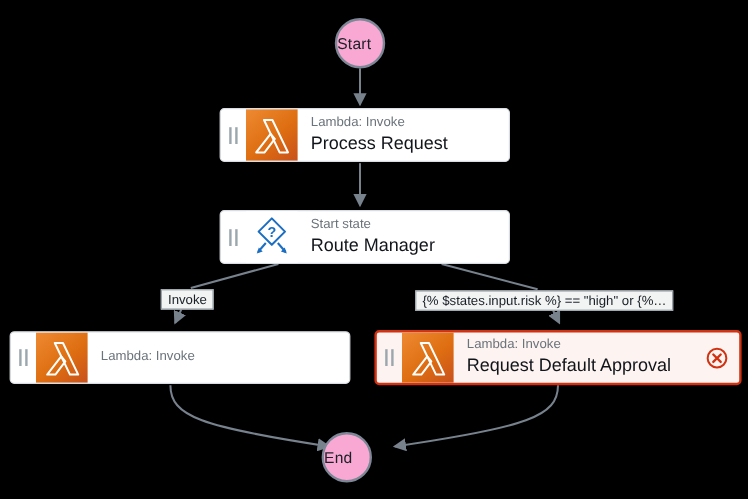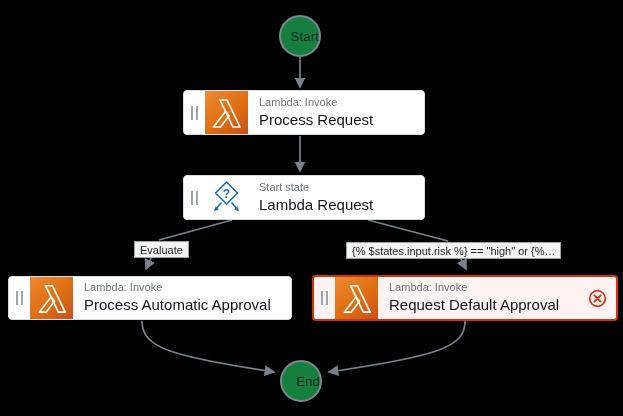--- a/index.html
+++ b/index.html
@@ -7,26 +7,26 @@
     position:relative;width:623px;height:416px;overflow:hidden;
     background:#000;
     font-family:"Liberation Sans", sans-serif;
     -webkit-font-smoothing:antialiased;
   }
   svg.edges{position:absolute;left:0;top:0;z-index:0;}
   
   .terminal{
     position:absolute;z-index:2;box-sizing:border-box;
     width:42px;height:42px;border-radius:50%;
-    background:#15803d;border:2px solid #7D8795;
-    display:flex;align-items:center;justify-content:flex-end;
+    background:#f9a8d4;border:2px solid #7D8795;
+    display:flex;align-items:center;justify-content:flex-start;
     font-size:13px;color:#1A2026;letter-spacing:.2px;
   }
   #start-node{left:279px;top:15px;}
-  #end-node{left:280px;top:360px;}
+  #end-node{left:268px;top:360px;}
   
   .state-box{
     position:absolute;z-index:2;box-sizing:border-box;height:45px;
     background:#fff;border:1px solid #D8DDE1;border-radius:4px;
     display:flex;align-items:stretch;overflow:hidden;
   }
   .state-box.error{
     border:2px solid #D13212;background:#FDF3F1;height:45px;
   }
   #evaluate-box{left:183px;top:90px;width:242px;}
@@ -119,45 +119,44 @@
           <path d="M16.5 26.5 L10 34"></path>
           <path d="M26.5 26.5 L33 34"></path>
         </g>
         <path d="M13.9 33.6 L9 35.2 L10.7 30.3 Z" fill="#1B6EC2"></path>
         <path d="M29.1 33.6 L34 35.2 L32.3 30.3 Z" fill="#1B6EC2"></path>
         <text x="21.5" y="21.5" text-anchor="middle" font-size="12" font-weight="bold" fill="#1B6EC2" font-family="Liberation Sans, sans-serif">?</text>
       </svg>
     </div>
     <div class="state-text">
       <span class="state-type">Start state</span>
-      <span class="state-title">Lambda Request</span>
+      <span class="state-title">Route Manager</span>
     </div>
   </div>
 
   <div class="edge-label" id="default-label">
-    <span>Evaluate</span>
+    <span>Invoke</span>
   </div>
   <div class="edge-label" id="condition-label">
     <span>{% $states.input.risk %} == "high" or {%…</span>
   </div>
 
   <div class="state-box" id="process-box">
     <div class="drag-handle">
         <i></i>
         <i></i>
       </div>
     <div class="state-icon lambda">
       <svg width="42" height="42" viewBox="0 0 43 43" fill="none" stroke="#fff" stroke-width="1.7" stroke-linejoin="round">
         <path d="M15 9 L22 9 L35 36 L28 36 Z"></path>
         <path d="M20.5 20.5 L8.5 36 L15.5 36 L24 24.8 Z"></path>
       </svg>
     </div>
     <div class="state-text">
       <span class="state-type">Lambda: Invoke</span>
-      <span class="state-title">Process Automatic Approval</span>
     </div>
   </div>
 
   <div class="state-box error" id="request-box">
     <div class="drag-handle">
         <i></i>
         <i></i>
       </div>
     <div class="state-icon lambda">
       <svg width="42" height="42" viewBox="0 0 43 43" fill="none" stroke="#fff" stroke-width="1.7" stroke-linejoin="round">

